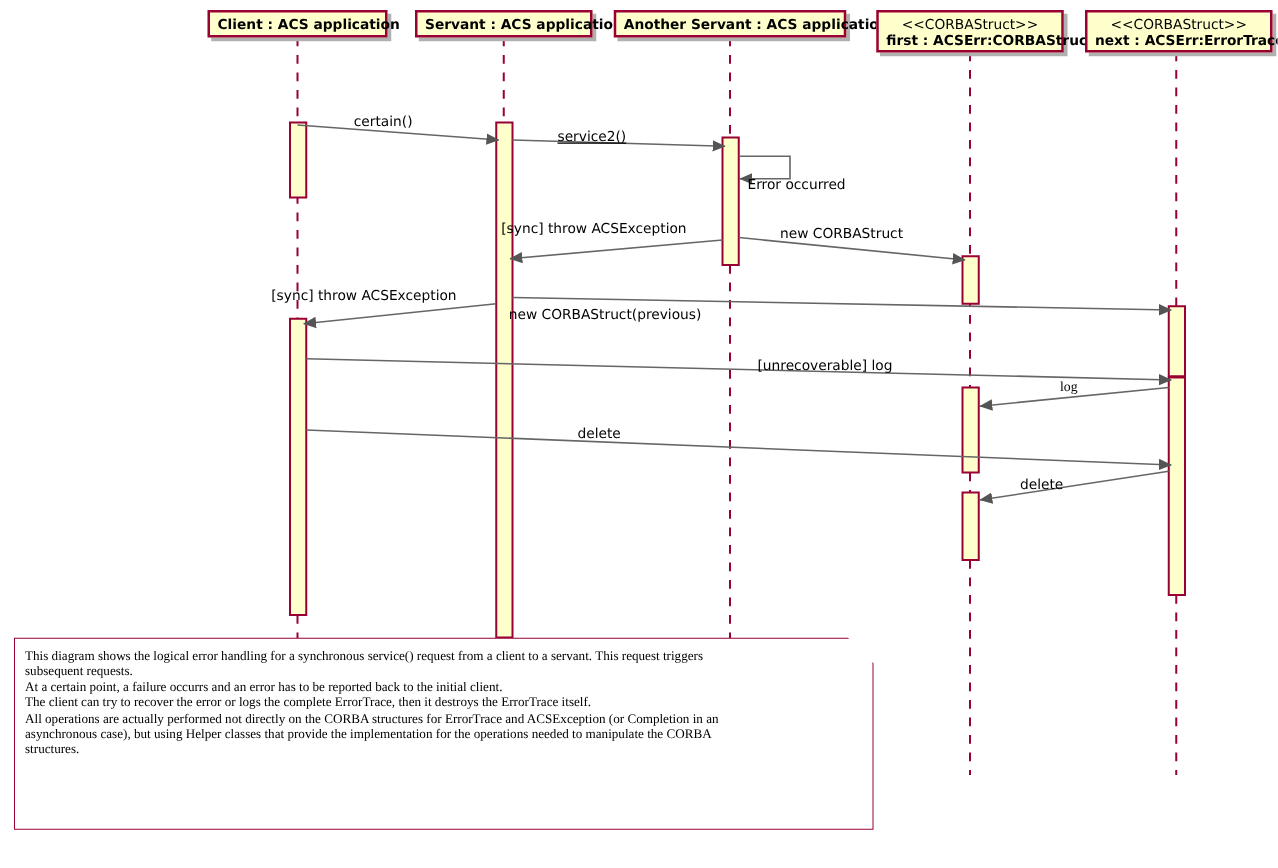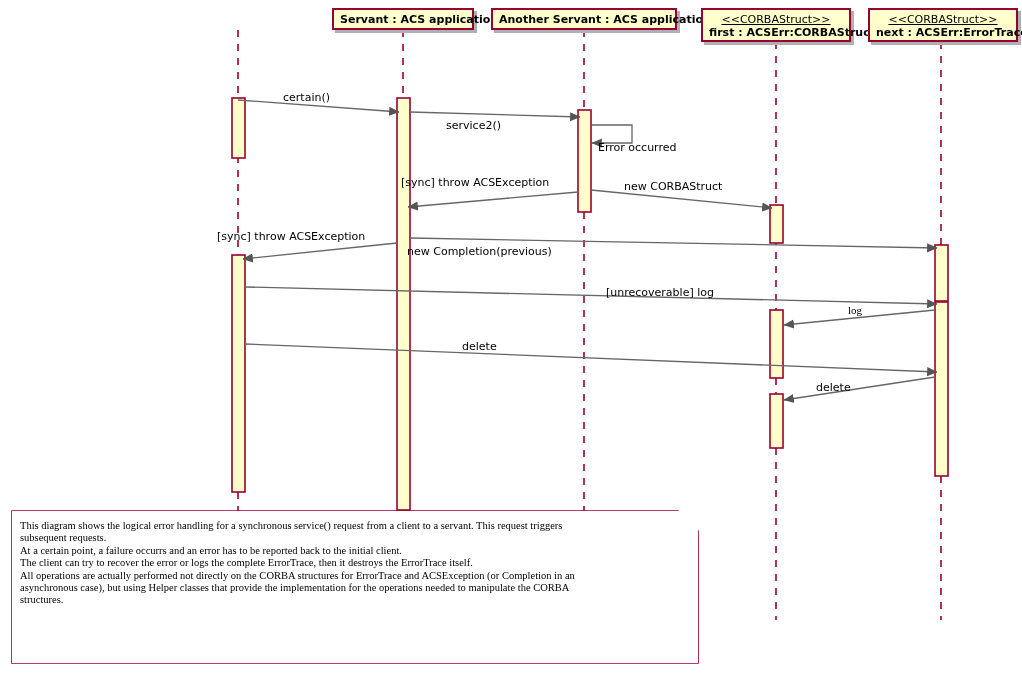--- a/index.html
+++ b/index.html
@@ -31,21 +31,20 @@
     font-weight: bold;
     font-size: 11px;
     line-height: 13px;
     padding: 3px 6px 3px 6px;
     white-space: nowrap;
   }
   .lifeline-head .stereo {
     font-weight: normal;
     font-size: 11px;
     display: block;
-    text-decoration: underline;
   }
   .lifeline-head .nm {
     display: block;
     font-weight: bold;
   }
   .msg-label {
     position: absolute;
     font-size: 11px;
     color: #000000;
     white-space: nowrap;
@@ -108,39 +107,42 @@
       <line x1="245" y1="344" x2="937" y2="372" stroke="#666666" stroke-width="1.3" marker-end="url(#arrowFilled)"></line>
       <line x1="935" y1="377" x2="784" y2="400" stroke="#666666" stroke-width="1.3" marker-end="url(#arrowFilled)"></line>
     </g>
   <g id="note-layer">
       <path d="M 12 511 L 678 511 L 698 531 L 698 663 L 12 663 Z" fill="#ffffff" stroke="#990033" stroke-width="1.6"></path>
       <path d="M 678 511 L 678 531 L 698 531" fill="none" stroke="#990033" stroke-width="1.6"></path>
     </g>
 </svg>
 
 <div id="overlay" style="position:absolute;left:0;top:0;width:1022px;height:694px;">
+    <div class="lifeline-head" style="left: 166px; top: 8px; width: 144px; height: 22px;">
+      <span class="nm">Client : ACS application</span>
+    </div>
     <div class="lifeline-head" style="left: 332px; top: 8px; width: 142px; height: 22px;">
       <span class="nm">Servant : ACS application</span>
     </div>
     <div class="lifeline-head" style="left: 491px; top: 8px; width: 186px; height: 22px;">
       <span class="nm">Another Servant : ACS application</span>
     </div>
     <div class="lifeline-head" style="left: 701px; top: 8px; width: 150px; height: 34px;">
       <span class="stereo">&lt;&lt;CORBAStruct&gt;&gt;</span>
       <span class="nm">first : ACSErr:CORBAStruct</span>
     </div>
     <div class="lifeline-head" style="left: 868px; top: 8px; width: 150px; height: 34px;">
       <span class="stereo">&lt;&lt;CORBAStruct&gt;&gt;</span>
       <span class="nm">next : ACSErr:ErrorTrace</span>
     </div>
     <div class="msg-label" style="left: 283px; top: 92px;">certain()</div>
-    <div class="msg-label" style="left: 446px; top: 120px;">service2()</div>
+    <div class="msg-label" style="left: 446px; top: 104px; text-decoration: underline;">service2()</div>
     <div class="msg-label" style="left: 598px; top: 110px; margin-top: 32px;">Error occurred</div>
     <div class="msg-label" style="left: 624px; top: 181px;">new CORBAStruct</div>
     <div class="msg-label" style="left: 401px; top: 177px;">[sync] throw ACSException</div>
-    <div class="msg-label" style="left: 407px; top: 246px;">new Completion(previous)</div>
+    <div class="msg-label" style="left: 407px; top: 246px;">new CORBAStruct(previous)</div>
     <div class="msg-label" style="left: 217px; top: 231px;">[sync] throw ACSException</div>
     <div class="msg-label" style="left: 606px; top: 287px; text-align: center;">[unrecoverable] log</div>
     <div class="msg-label" style="left: 848px; top: 304px; font-family: Liberation Serif, serif;">log</div>
     <div class="msg-label" style="left: 462px; top: 341px;">delete</div>
     <div class="msg-label" style="left: 816px; top: 382px;">delete</div>
     <div class="note" style="left: 12px; top: 511px; width: 686px; height: 152px;"><div class="note-text"><div>This diagram shows the logical error handling for a synchronous service() request from a client to a servant. This request triggers</div><div>subsequent requests.</div><div>At a certain point, a failure occurrs and an error has to be reported back to the initial client.</div><div>The client can try to recover the error or logs the complete ErrorTrace, then it destroys the ErrorTrace itself.</div><div>All operations are actually performed not directly on the CORBA structures for ErrorTrace and ACSException (or Completion in an</div><div>asynchronous case), but using Helper classes that provide the implementation for the operations needed to manipulate the CORBA</div><div>structures.</div></div></div>
   </div>
 
 </body></html>

